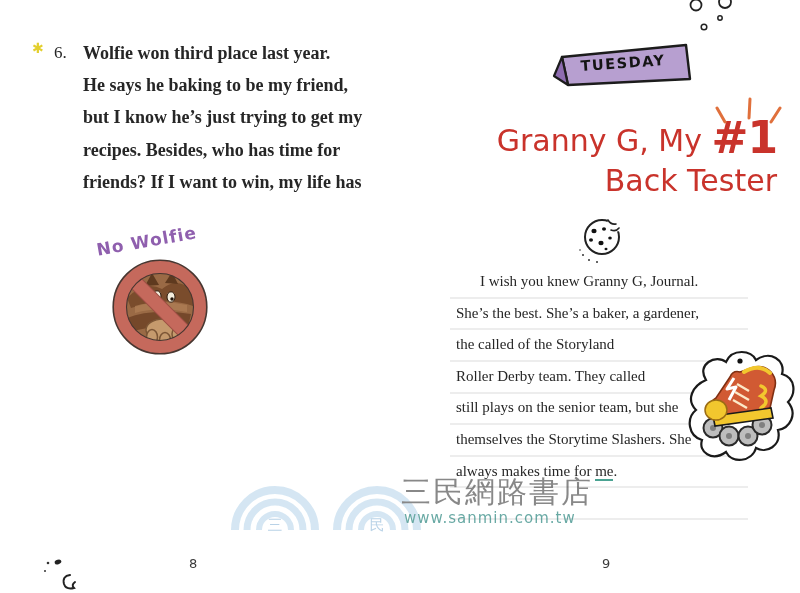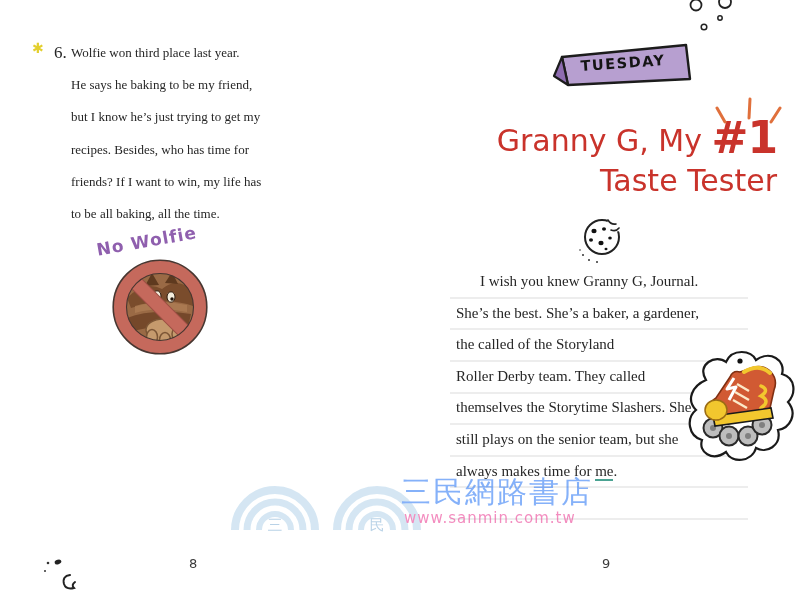--- a/index.html
+++ b/index.html
@@ -3,21 +3,21 @@
 <meta charset="utf-8">
 <style>
   html,body{margin:0;padding:0;background:#ffffff;}
   #page{position:relative;width:800px;height:593px;background:#ffffff;overflow:hidden;
         font-family:"Liberation Serif", serif;color:#262626;}
 
   
   .star-marker{position:absolute;left:32px;top:40px;font-size:14px;color:#e3cf2e;
                font-family:"DejaVu Sans",sans-serif;}
   .item-number{position:absolute;left:54px;top:37px;font-size:17px;line-height:32px;}
-  .left-paragraph{position:absolute;left:71px;top:37px;width:312px;font-size:13px;line-height:32.2px;}
+  .left-paragraph{position:absolute;left:83px;top:37px;width:312px;font-size:18px;line-height:32.2px;font-weight:bold;}
   .no-wolfie{position:absolute;left:96px;top:231px;font-family:"DejaVu Sans",sans-serif;
              font-weight:bold;font-size:17px;color:#8f5fae;letter-spacing:1px;
              transform:rotate(-10deg);}
   .no-wolfie-sign{position:absolute;left:107px;top:256px;width:106px;height:102px;}
   .page-number{position:absolute;font-family:"DejaVu Sans",sans-serif;font-size:13px;color:#3a3a3a;}
   .pn-left{left:189px;top:556px;}
   .pn-right{left:602px;top:556px;}
   .crumbs-bl{position:absolute;left:36px;top:555px;width:60px;height:38px;}
 
   
@@ -44,39 +44,38 @@
 
   .rule{position:absolute;left:450px;width:298px;height:2px;background:#ededed;z-index:1;}
 
   .skate{position:absolute;left:682px;top:346px;width:115px;height:124px;z-index:3;}
 
   
   .watermark{position:absolute;left:225px;top:472px;width:360px;height:64px;opacity:.62;
              z-index:6;color:#a9c9e3;pointer-events:none;}
   .wm-logos{position:absolute;left:0;top:6px;width:210px;height:56px;}
   .wm-name{position:absolute;left:176px;top:0px;font-size:30px;letter-spacing:2px;
-           font-family:"DejaVu Sans",sans-serif;color:#3b82f6;white-space:nowrap;}
+           font-family:"DejaVu Sans",sans-serif;color:#404040;white-space:nowrap;}
   .wm-url{position:absolute;left:179px;top:37px;font-size:15px;letter-spacing:1px;
-          font-family:"DejaVu Sans",sans-serif;color:#ec4899;}
+          font-family:"DejaVu Sans",sans-serif;color:#0f766e;}
 </style>
 </head>
 <body>
 
 <div id="page">
 
   <span class="star-marker">✱</span>
   <span class="item-number">6.</span>
 
   <div class="left-paragraph">
     <div>Wolfie won third place last year.</div>
     <div>He says he baking to be my friend,</div>
     <div>but I know he’s just trying to get my</div>
     <div>recipes. Besides, who has time for</div>
     <div>friends? If I want to win, my life has</div>
-    <div>to be all baking, all the time.</div>
   </div>
 
   <div class="no-wolfie">No Wolfie</div>
 
   <div class="no-wolfie-sign">
     <svg width="106" height="102" viewBox="0 0 106 102">
       <defs>
           <clipPath id="wclip">
             <circle cx="53" cy="51" r="38"></circle>
           </clipPath>
@@ -141,21 +140,21 @@
     </div>
     <div class="rank-dashes">
       <svg width="70" height="28" viewBox="0 0 70 28">
         <g stroke="#e0703c" stroke-width="3" stroke-linecap="round">
           <line x1="12" y1="26" x2="4" y2="12"></line>
           <line x1="36" y1="22" x2="37" y2="3"></line>
           <line x1="58" y1="26" x2="67" y2="12"></line>
         </g>
       </svg>
     </div>
-    <div class="title-line2">Taste Tester</div>
+    <div class="title-line2">Back Tester</div>
   </div>
 
   <div class="cookie">
     <svg width="55" height="58" viewBox="0 0 55 58">
       <circle cx="26" cy="30" r="17" fill="#ffffff" stroke="#222" stroke-width="2"></circle>
       <circle cx="41" cy="15" r="9.5" fill="#ffffff"></circle>
       <path d="M32,13 q3,5 8,4 M35,23 q5,2 8,-2" fill="none" stroke="#222" stroke-width="1.6" stroke-linecap="round"></path>
       <ellipse cx="18" cy="24" rx="2.6" ry="2.2" fill="#111"></ellipse>
       <ellipse cx="28" cy="22" rx="2" ry="1.8" fill="#111"></ellipse>
       <ellipse cx="15" cy="33" rx="2" ry="1.8" fill="#111"></ellipse>
@@ -176,22 +175,22 @@
   <div class="rule" style="top:423px"></div>
   <div class="rule" style="top:455px"></div>
   <div class="rule" style="top:486px"></div>
   <div class="rule" style="top:518px"></div>
 
   <div class="body-text">
     <div class="indent">I wish you knew Granny G, Journal.</div>
     <div>She’s the best. She’s a baker, a gardener,</div>
     <div>the called of the Storyland</div>
     <div>Roller Derby team. They called</div>
+    <div>still plays on the senior team, but she</div>
     <div>themselves the Storytime Slashers. She</div>
-    <div>still plays on the senior team, but she</div>
     <div><span>always makes time for </span><span class="underlined-me">me</span><span>.</span></div>
   </div>
 
   <div class="skate">
     <svg width="115" height="124" viewBox="0 0 115 124">
       <path d="M24,34 C14,18 34,8 44,16 C50,2 70,4 74,14 C88,4 104,14 100,28
                C114,32 114,48 106,56 C116,68 108,82 96,84 C100,100 84,108 74,102
                C70,116 50,118 44,106 C30,116 16,106 20,94 C6,90 4,72 14,64
                C4,54 10,40 24,34 Z" fill="#ffffff" stroke="#1a1a1a" stroke-width="2.2"></path>
       <circle cx="58" cy="15" r="2.6" fill="#111"></circle>

